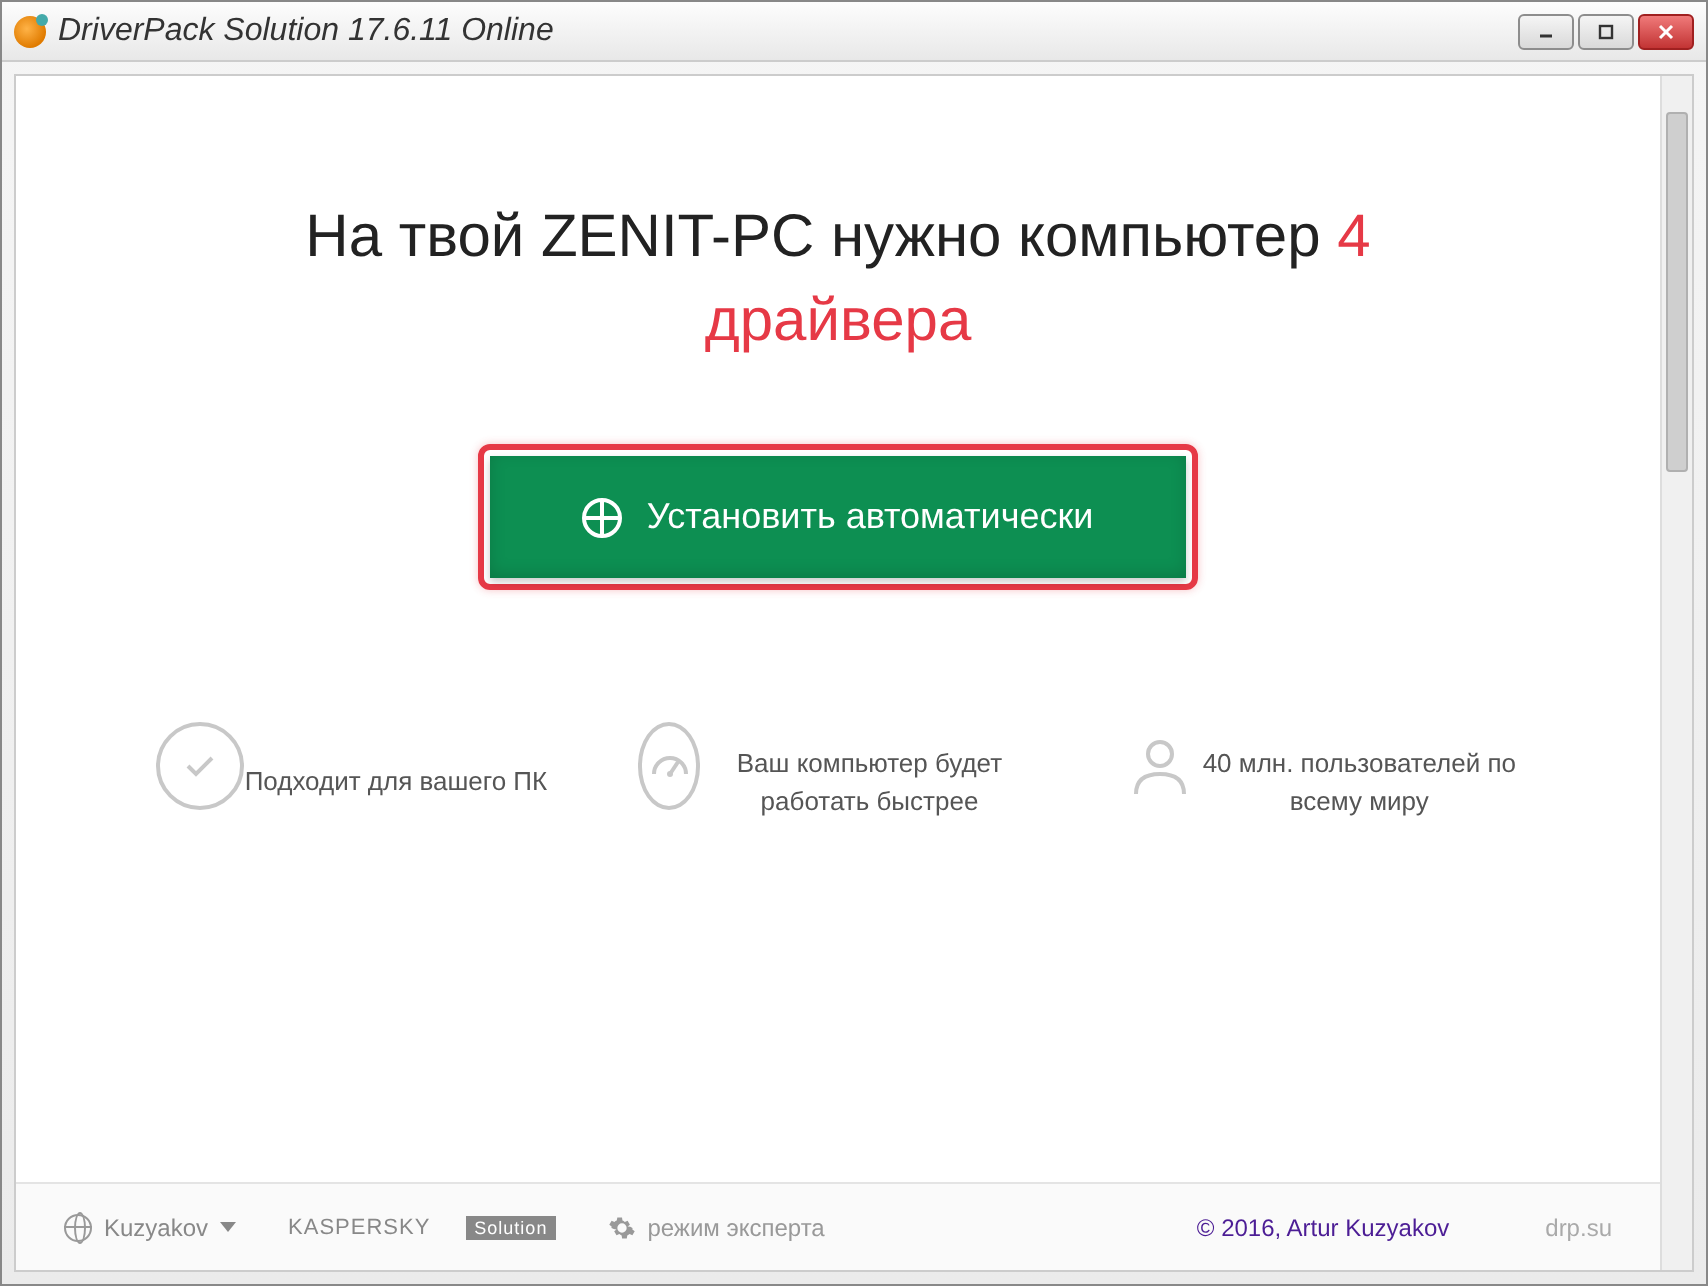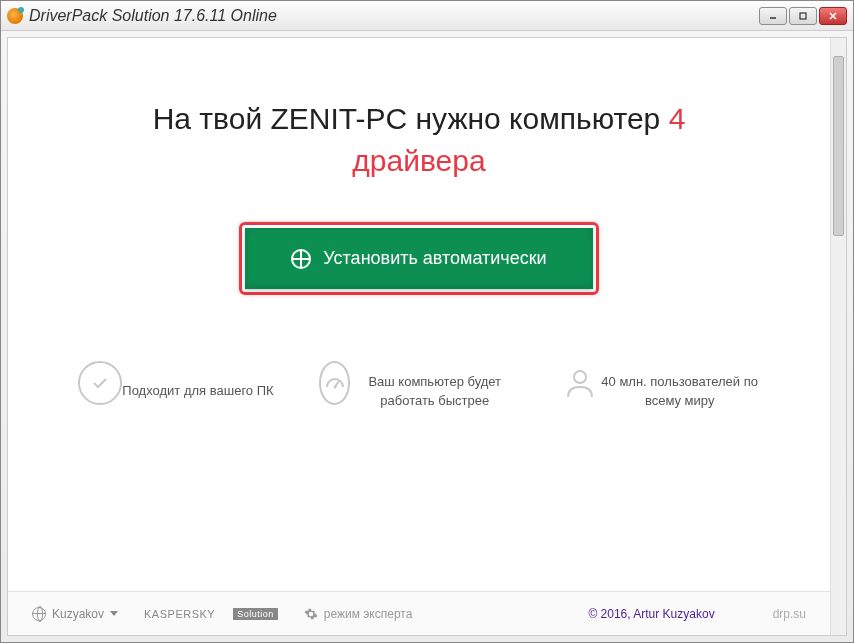--- a/index.html
+++ b/index.html
@@ -203,21 +203,21 @@
       display: flex; align-items: center; gap: 18px; color: #888; font-size: 11px; letter-spacing: 0.5px;
     }
     .footer .kasp .trusted {
       background: #888; color: #fff; padding: 1px 4px; font-size: 9px;
     }
     .footer .expert {
       display: flex; align-items: flex-end; gap: 6px; cursor: pointer; color: #999;
     }
     .footer .spacer { flex: 1; }
     .footer .copy { color: #4c1d95; }
-    .footer .link { color: #aaa; margin-left: 32px; cursor: pointer; }
+    .footer .link { color: #aaa; margin-left: 22px; cursor: pointer; }
     .globe-icon {
       width: 14px; height: 14px; border: 1.5px solid #999; border-radius: 50%; position: relative;
     }
     .globe-icon::before {
       content: ''; position: absolute; top: -1.5px; left: 4px; width: 4px; height: 14px;
       border: 1.5px solid #999; border-radius: 50%;
     }
     .globe-icon::after {
       content: ''; position: absolute; top: 5px; left: -1.5px; width: 14px; height: 1.5px; background: #999;
     }

